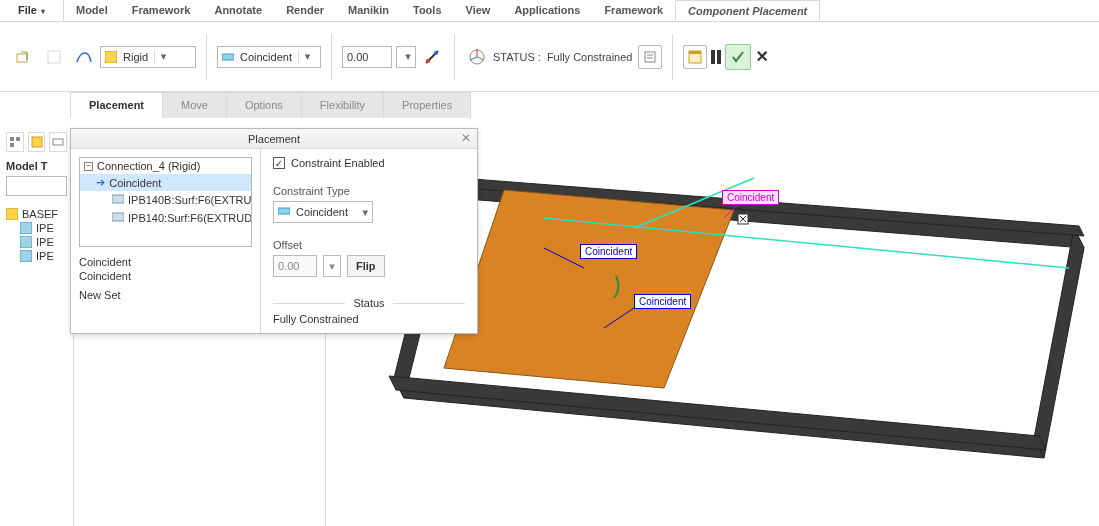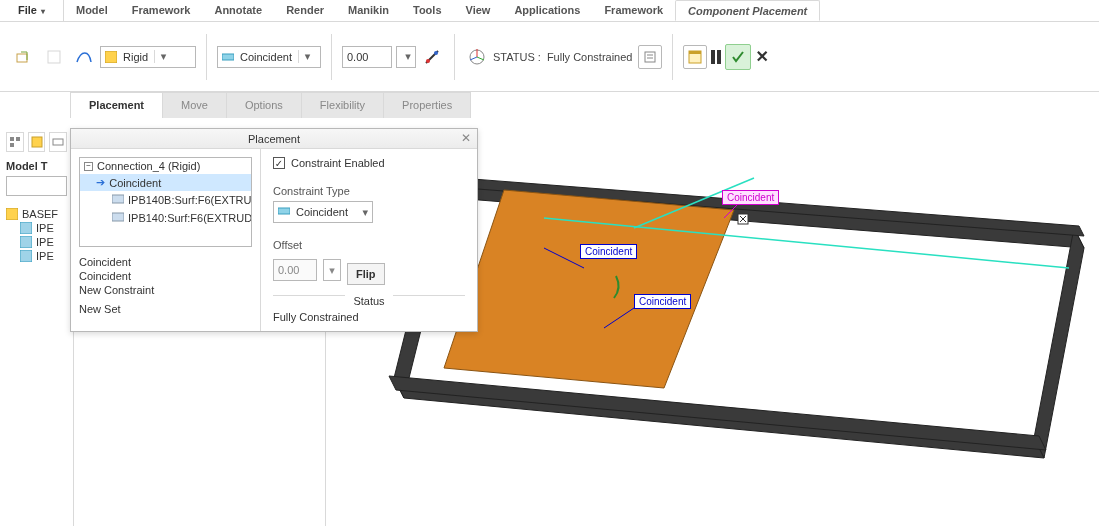--- a/index.html
+++ b/index.html
@@ -71,22 +71,22 @@
   .trow.indent2{padding-left:32px;}
   .dlg-list div{padding:1px 0;}
   .chk{width:12px;height:12px;border:1px solid #555;display:inline-flex;align-items:center;justify-content:center;margin-right:6px;}
   .chk::after{content:"✓";font-size:10px;color:#333;}
   .field-lbl{color:#555;margin:16px 0 4px;}
   .combo2{display:flex;align-items:center;border:1px solid var(--border);height:22px;padding:0 4px;gap:6px;width:100px;}
   .combo2 .dd{margin-left:auto;color:#666;}
   .offset-row{display:flex;gap:6px;align-items:center;}
   .offset-row input{width:44px;height:22px;border:1px solid var(--border);padding:0 4px;color:#888;}
   .offset-row .dd{border:1px solid var(--border);height:22px;width:18px;display:flex;align-items:center;justify-content:center;color:#888;}
-  .offset-row button{height:22px;border:1px solid var(--border);background:#f4f4f4;padding:0 8px;font-weight:bold;margin-top:8px;}
-  .status-sep{display:flex;margin-top:10px;color:#888;}
+  .offset-row button{height:22px;border:1px solid var(--border);background:#f4f4f4;padding:0 8px;font-weight:bold;}
+  .status-sep{display:flex;align-items:center;margin-top:20px;color:#888;}
   .status-sep::before,.status-sep::after{content:"";flex:1;height:1px;background:var(--border-light);}
   .status-sep span{padding:0 8px;}
 
   
   .viewport{position:absolute;left:74px;top:118px;right:0;bottom:0;}
   .viewport svg{width:100%;height:100%;}
   .tag{position:absolute;font-size:10px;padding:1px 4px;border:1px solid;background:#fff;}
   .tag.blue{color:#0000cc;border-color:#0000cc;}
   .tag.mag{color:#d000d0;border-color:#d000d0;background:#ffe0ff;}
 
@@ -333,21 +333,20 @@
         <div class="trow indent2">
           <span><svg width="12" height="12">
                 <rect width="12" height="8" y="2" fill="#cde" stroke="#89a"></rect>
               </svg></span>
           <span>IPB140:Surf:F6(EXTRUD</span>
         </div>
       </div>
       <div class="dlg-list">
         <div>Coincident</div>
         <div>Coincident</div>
-        <div>New Constraint</div>
       </div>
       <div style="margin-top:6px">New Set</div>
     </div>
 
     <div class="right">
       <div style="display:flex;align-items:flex-end">
         <span class="chk"></span>
         <span>Constraint Enabled</span>
       </div>
 

